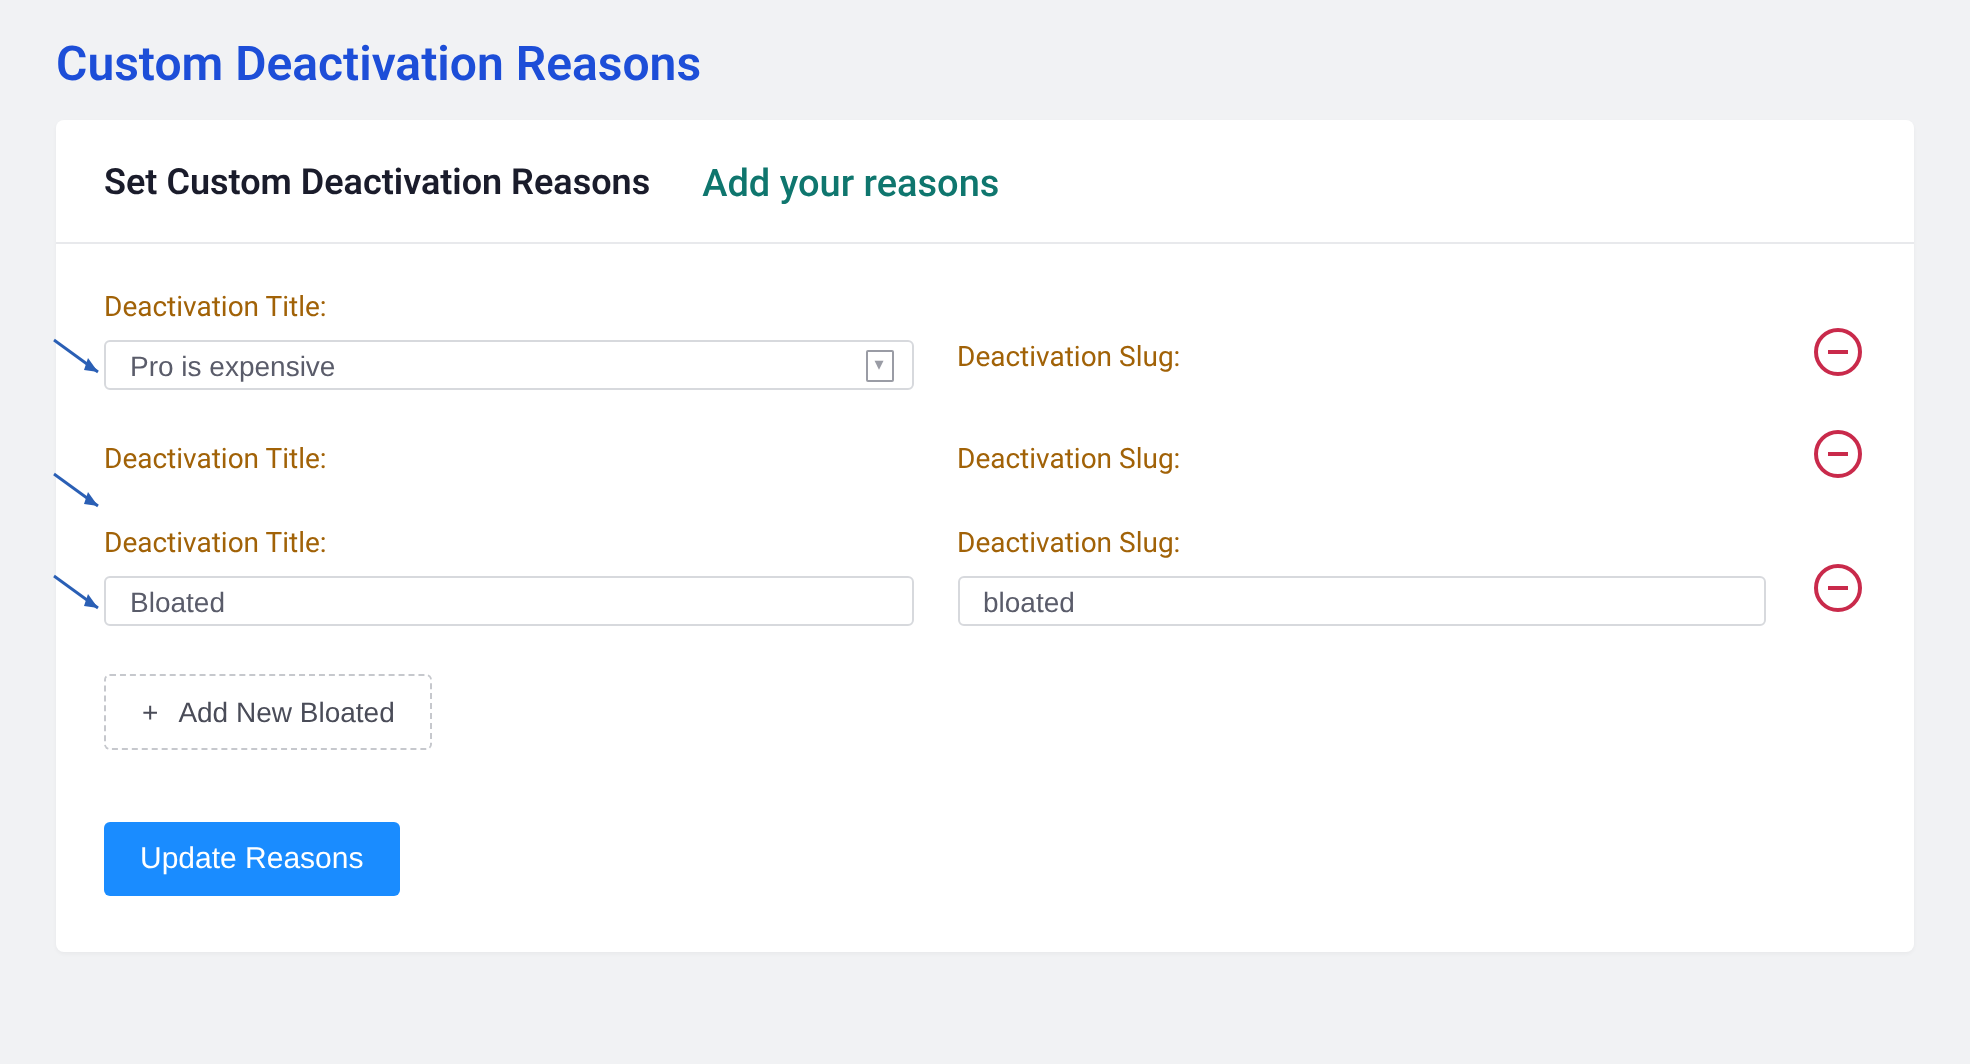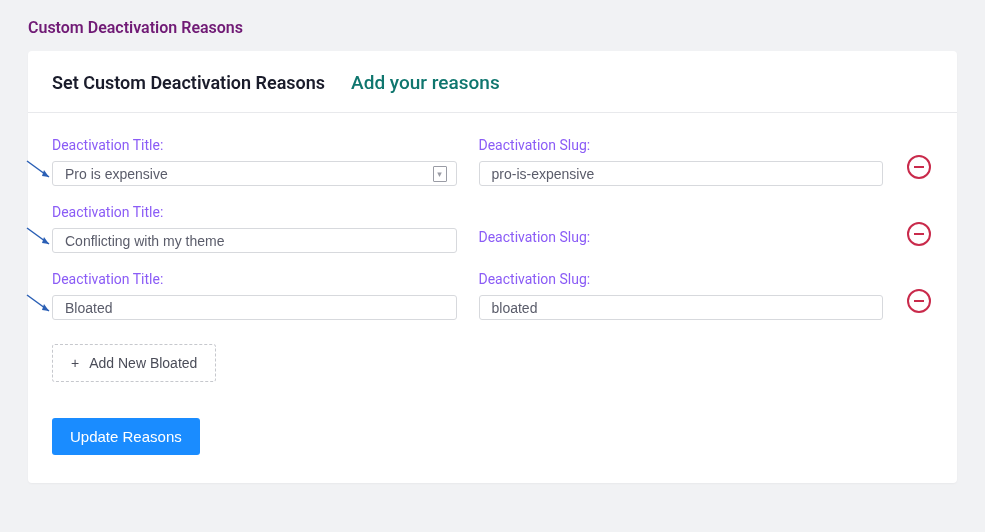--- a/index.html
+++ b/index.html
@@ -9,23 +9,23 @@
     }
     body {
       font-family: -apple-system, BlinkMacSystemFont, "Segoe UI", Roboto, "Helvetica Neue", Arial, sans-serif;
       background: #f1f2f4;
       color: #1a1c2b;
       width: 985px;
       height: 532px;
       overflow: hidden;
     }
     .page-title {
-      font-size: 16px;
+      font-size: 24px;
       font-weight: 600;
-      color: #701a75;
+      color: #1d4ed8;
       padding: 18px 0 14px 28px;
     }
     .panel {
       background: #fff;
       margin: 0 28px;
       border-radius: 4px;
       box-shadow: 0 1px 2px rgba(0,0,0,0.04);
     }
     .panel-header {
       display: flex;
@@ -56,21 +56,21 @@
       margin-bottom: 18px;
       position: relative;
     }
     .field {
       flex: 1;
       display: flex;
       flex-direction: column;
     }
     .field-label {
       font-size: 14px;
-      color: #8b5cf6;
+      color: #a16207;
       margin-bottom: 8px;
     }
     .field-input {
       width: 100%;
       height: 25px;
       padding: 0 12px;
       font-size: 14px;
       color: #5a5c6a;
       border: 1px solid #d7d9dd;
       border-radius: 3px;
@@ -160,39 +160,37 @@
       </svg>
       <div class="field">
         <label class="field-label">Deactivation Title:</label>
         <div class="input-with-icon">
           <input class="field-input" type="text" value="Pro is expensive" style="">
           <span class="input-badge">▾</span>
         </div>
       </div>
       <div class="field">
         <label class="field-label">Deactivation Slug:</label>
-        <input class="field-input" type="text" value="pro-is-expensive" style="">
       </div>
       <div class="remove-btn">
         <svg width="26" height="26" viewBox="0 0 26 26">
           <circle cx="13" cy="13" r="11" fill="none" stroke="#c92a4b" stroke-width="2"></circle>
           <line x1="8" y1="13" x2="18" y2="13" stroke="#c92a4b" stroke-width="2"></line>
         </svg>
       </div>
     </div>
 
     
     <div class="reason-row">
       <svg class="arrow-annotation" style="left:-27px; top:22px;" width="30" height="24" viewBox="0 0 30 24">
         <line x1="2" y1="2" x2="24" y2="18" stroke="#2a5fb5" stroke-width="1.4"></line>
         <polygon points="24,18 19,11 17,17" fill="#2a5fb5"></polygon>
       </svg>
       <div class="field">
         <label class="field-label">Deactivation Title:</label>
-        <input class="field-input" type="text" value="Conflicting with my theme" style="">
       </div>
       <div class="field">
         <label class="field-label">Deactivation Slug:</label>
       </div>
       <div class="remove-btn">
         <svg width="26" height="26" viewBox="0 0 26 26">
           <circle cx="13" cy="13" r="11" fill="none" stroke="#c92a4b" stroke-width="2"></circle>
           <line x1="8" y1="13" x2="18" y2="13" stroke="#c92a4b" stroke-width="2"></line>
         </svg>
       </div>

